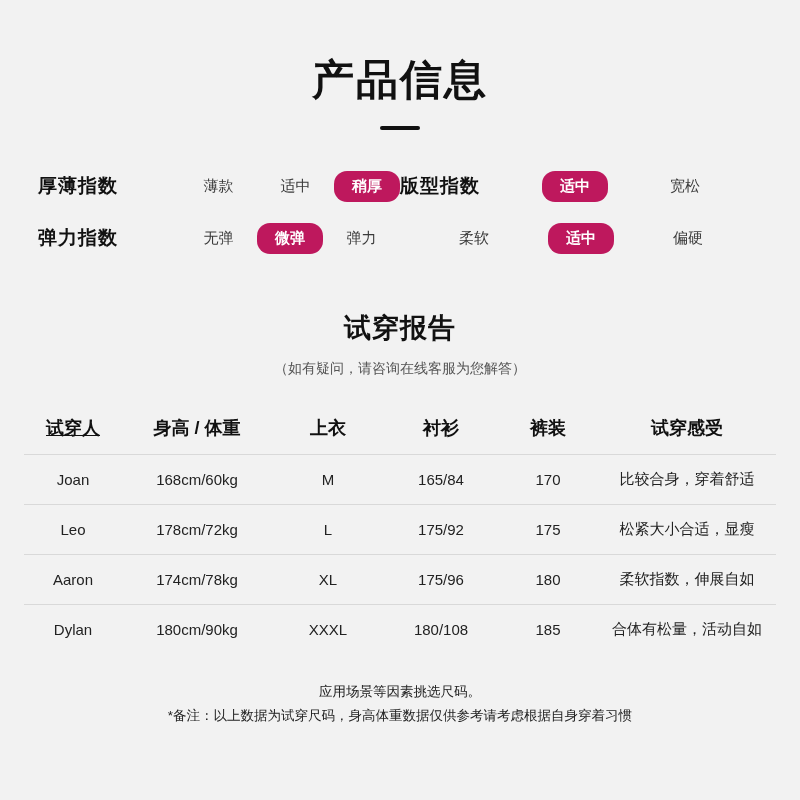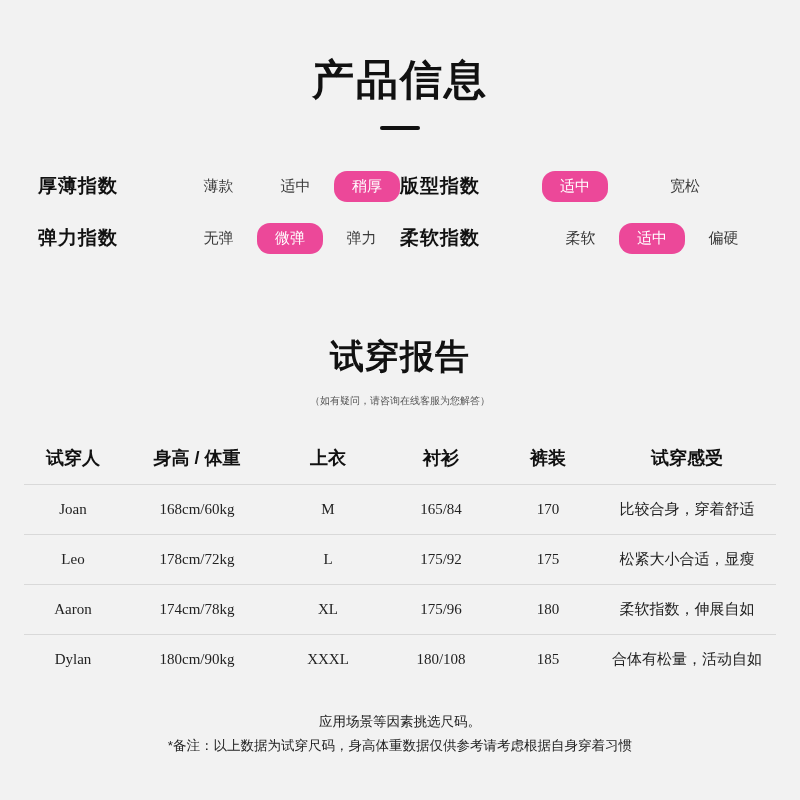--- a/index.html
+++ b/index.html
@@ -67,39 +67,39 @@
     flex: 1;
   }
   .opt {
     flex: 1;
     text-align: center;
     font-size: 15px;
     color: #3a3a3a;
     padding: 6px 0;
   }
   .opt.active {
-    background: #ec4899;
+    background: #be185d;
     color: #fff;
     border-radius: 13px;
     max-width: 66px;
     margin: 0 auto;
-    font-weight: normal;
+    font-weight: bold;
   }
 
   
   .report-title {
     text-align: center;
-    font-size: 34px;
-    font-weight: bold;
-    margin-top: 70px;
+    font-size: 27px;
+    font-weight: bold;
+    margin-top: 46px;
     letter-spacing: 1px;
   }
   .report-sub {
     text-align: center;
-    font-size: 10px;
+    font-size: 14px;
     color: #555;
     margin-top: 14px;
   }
 
   
   table.fit-table {
     width: 752px;
     margin: 26px auto 0 auto;
     border-collapse: collapse;
     table-layout: fixed;
@@ -110,26 +110,25 @@
     color: #111;
     padding: 12px 0 14px 0;
     text-align: center;
   }
   table.fit-table td {
     font-size: 15px;
     color: #222;
     text-align: center;
     padding: 15px 0;
     border-top: 1px solid #d9d9d9;
-    font-family: Liberation Serif, serif;
   }
   table.fit-table tr.head-row th {
     border: none;
   }
-  .col-person { width: 98px; }
+  .col-person { width: 98px; text-decoration: underline; }
   .col-hw     { width: 150px; }
   .col-top    { width: 112px; }
   .col-shirt  { width: 114px; }
   .col-pants  { width: 100px; }
   .col-feel   { width: 178px; }
 
   
   .footnote {
     margin: 26px auto 0 auto;
     width: 640px;
@@ -175,21 +174,20 @@
       <div class="index-group">
         <div class="index-label">弹力指数</div>
         <div class="opts">
           <div class="opt">无弹</div>
           <div class="opt active">微弹</div>
           <div class="opt">弹力</div>
         </div>
       </div>
 
       <div class="index-group">
-        <div class="index-label">柔软指数</div>
         <div class="opts">
           <div class="opt">柔软</div>
           <div class="opt active">适中</div>
           <div class="opt">偏硬</div>
         </div>
       </div>
 
     </div>
 
   </div>

